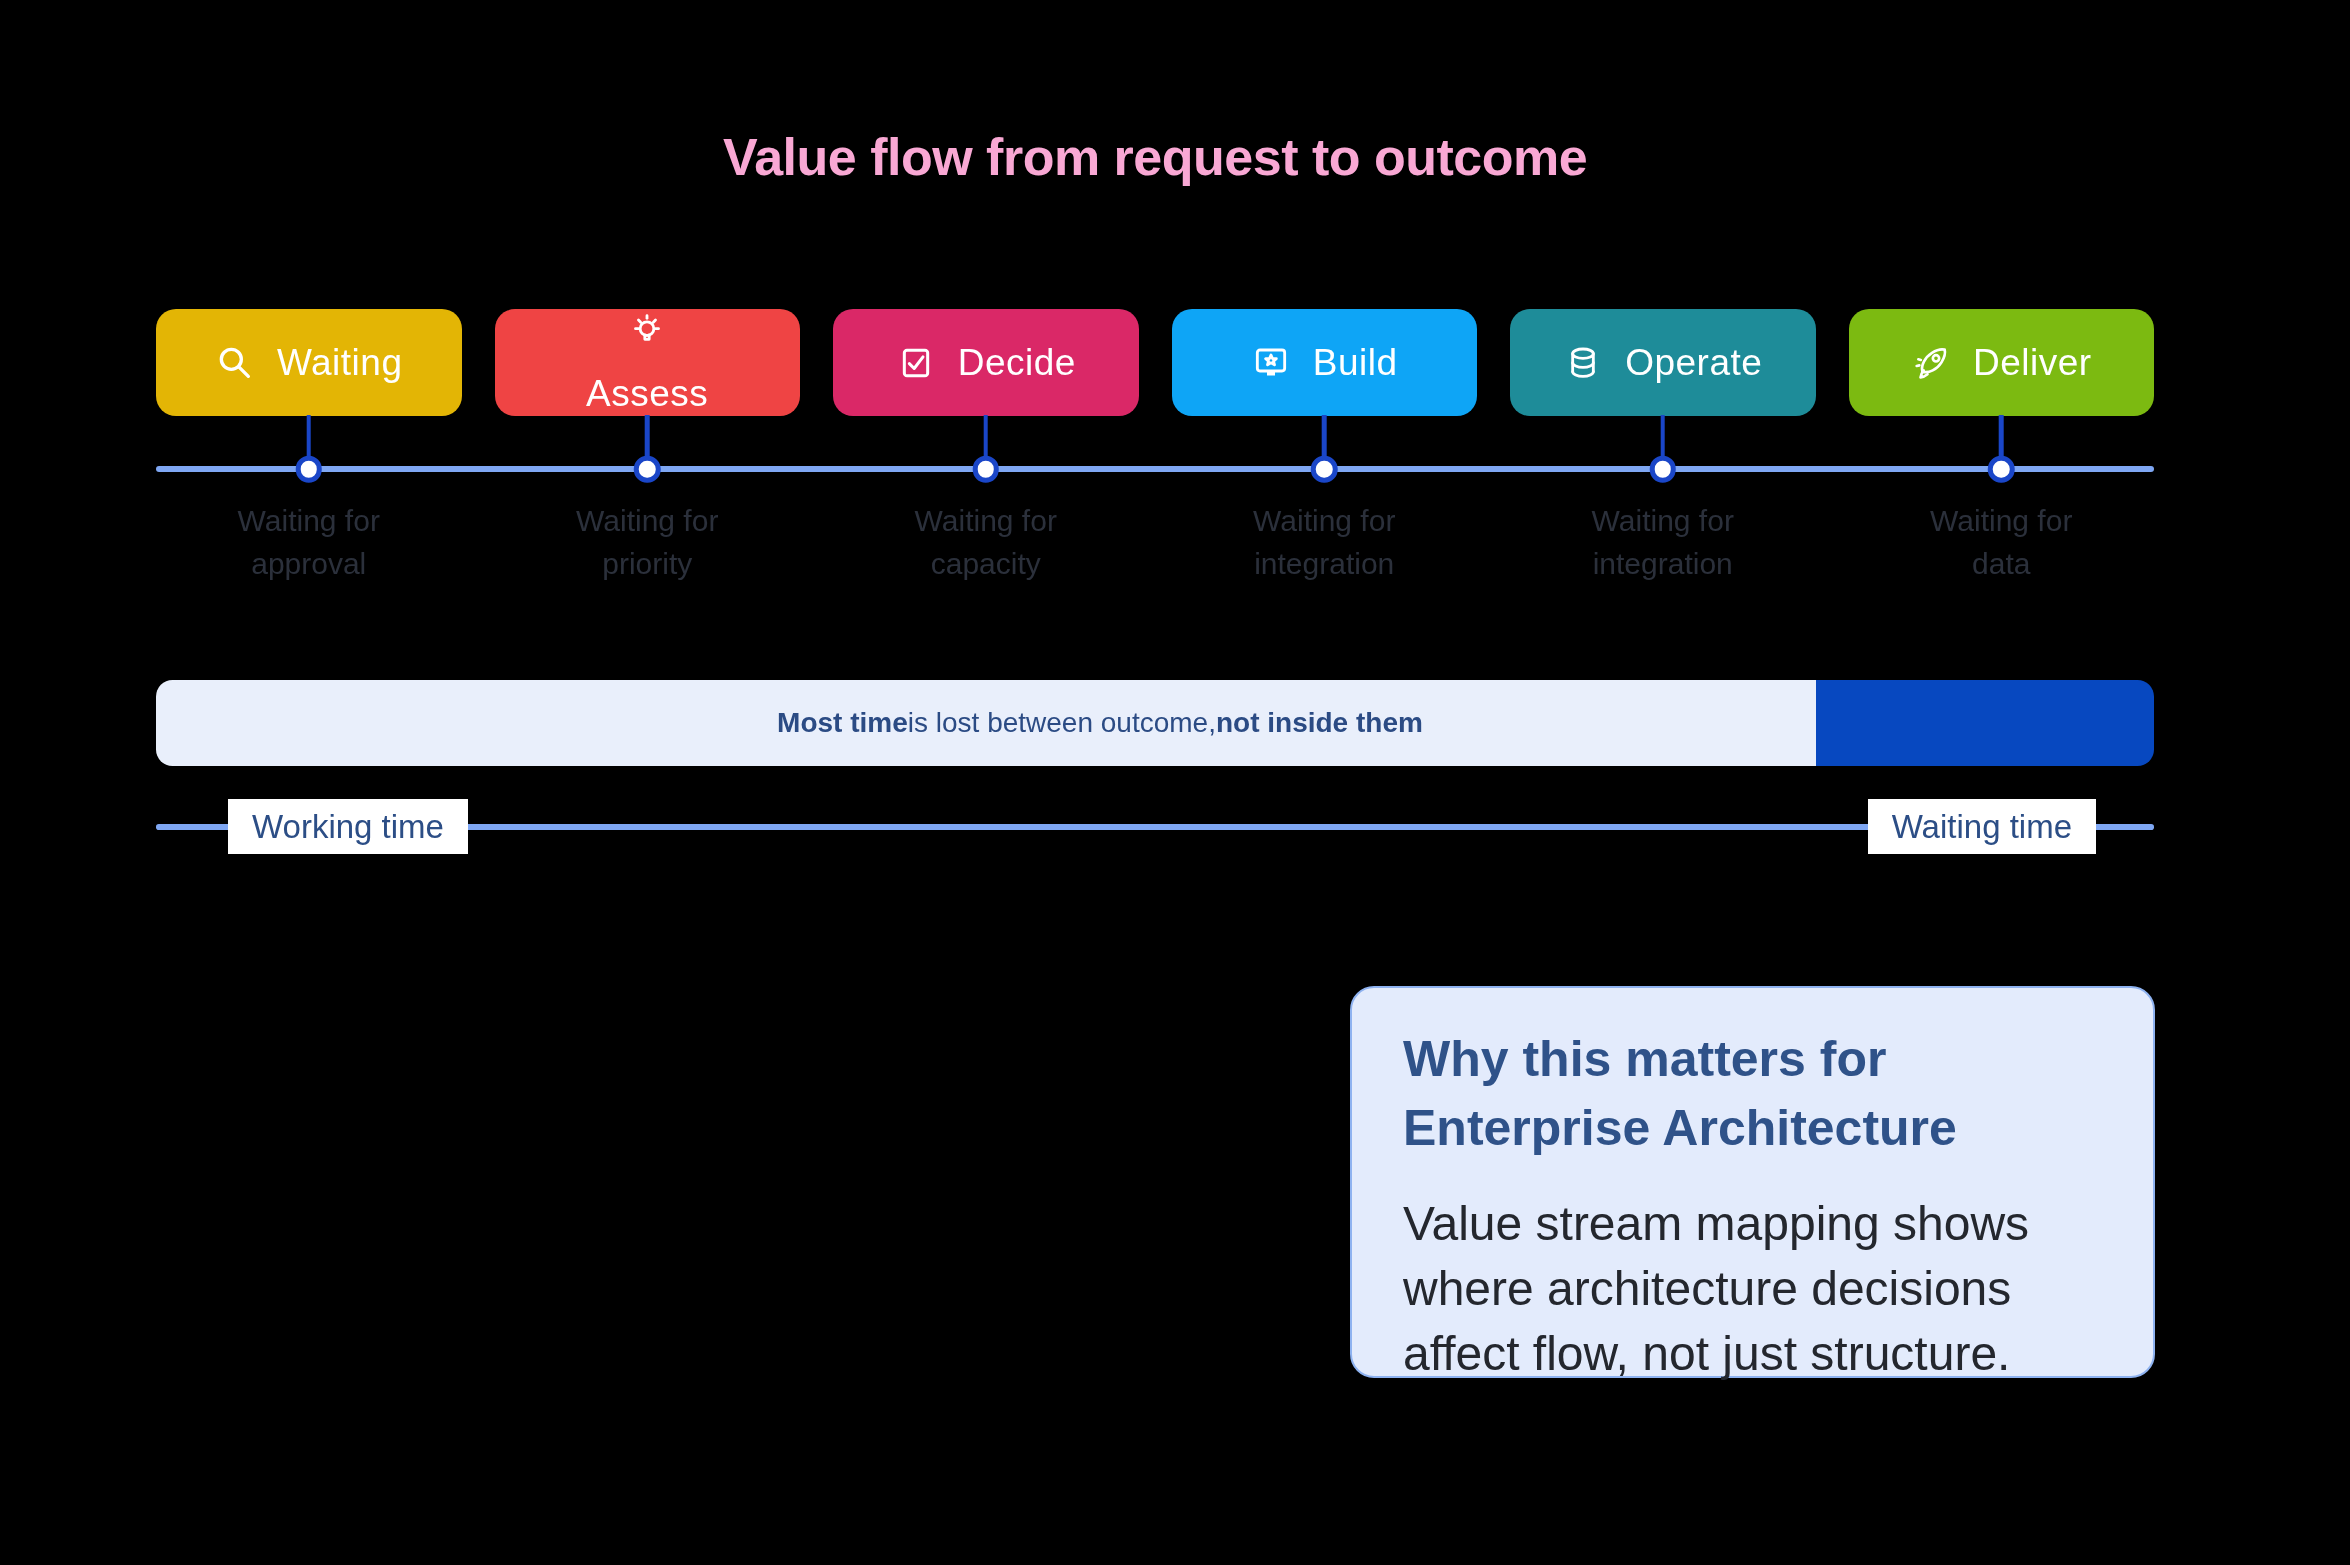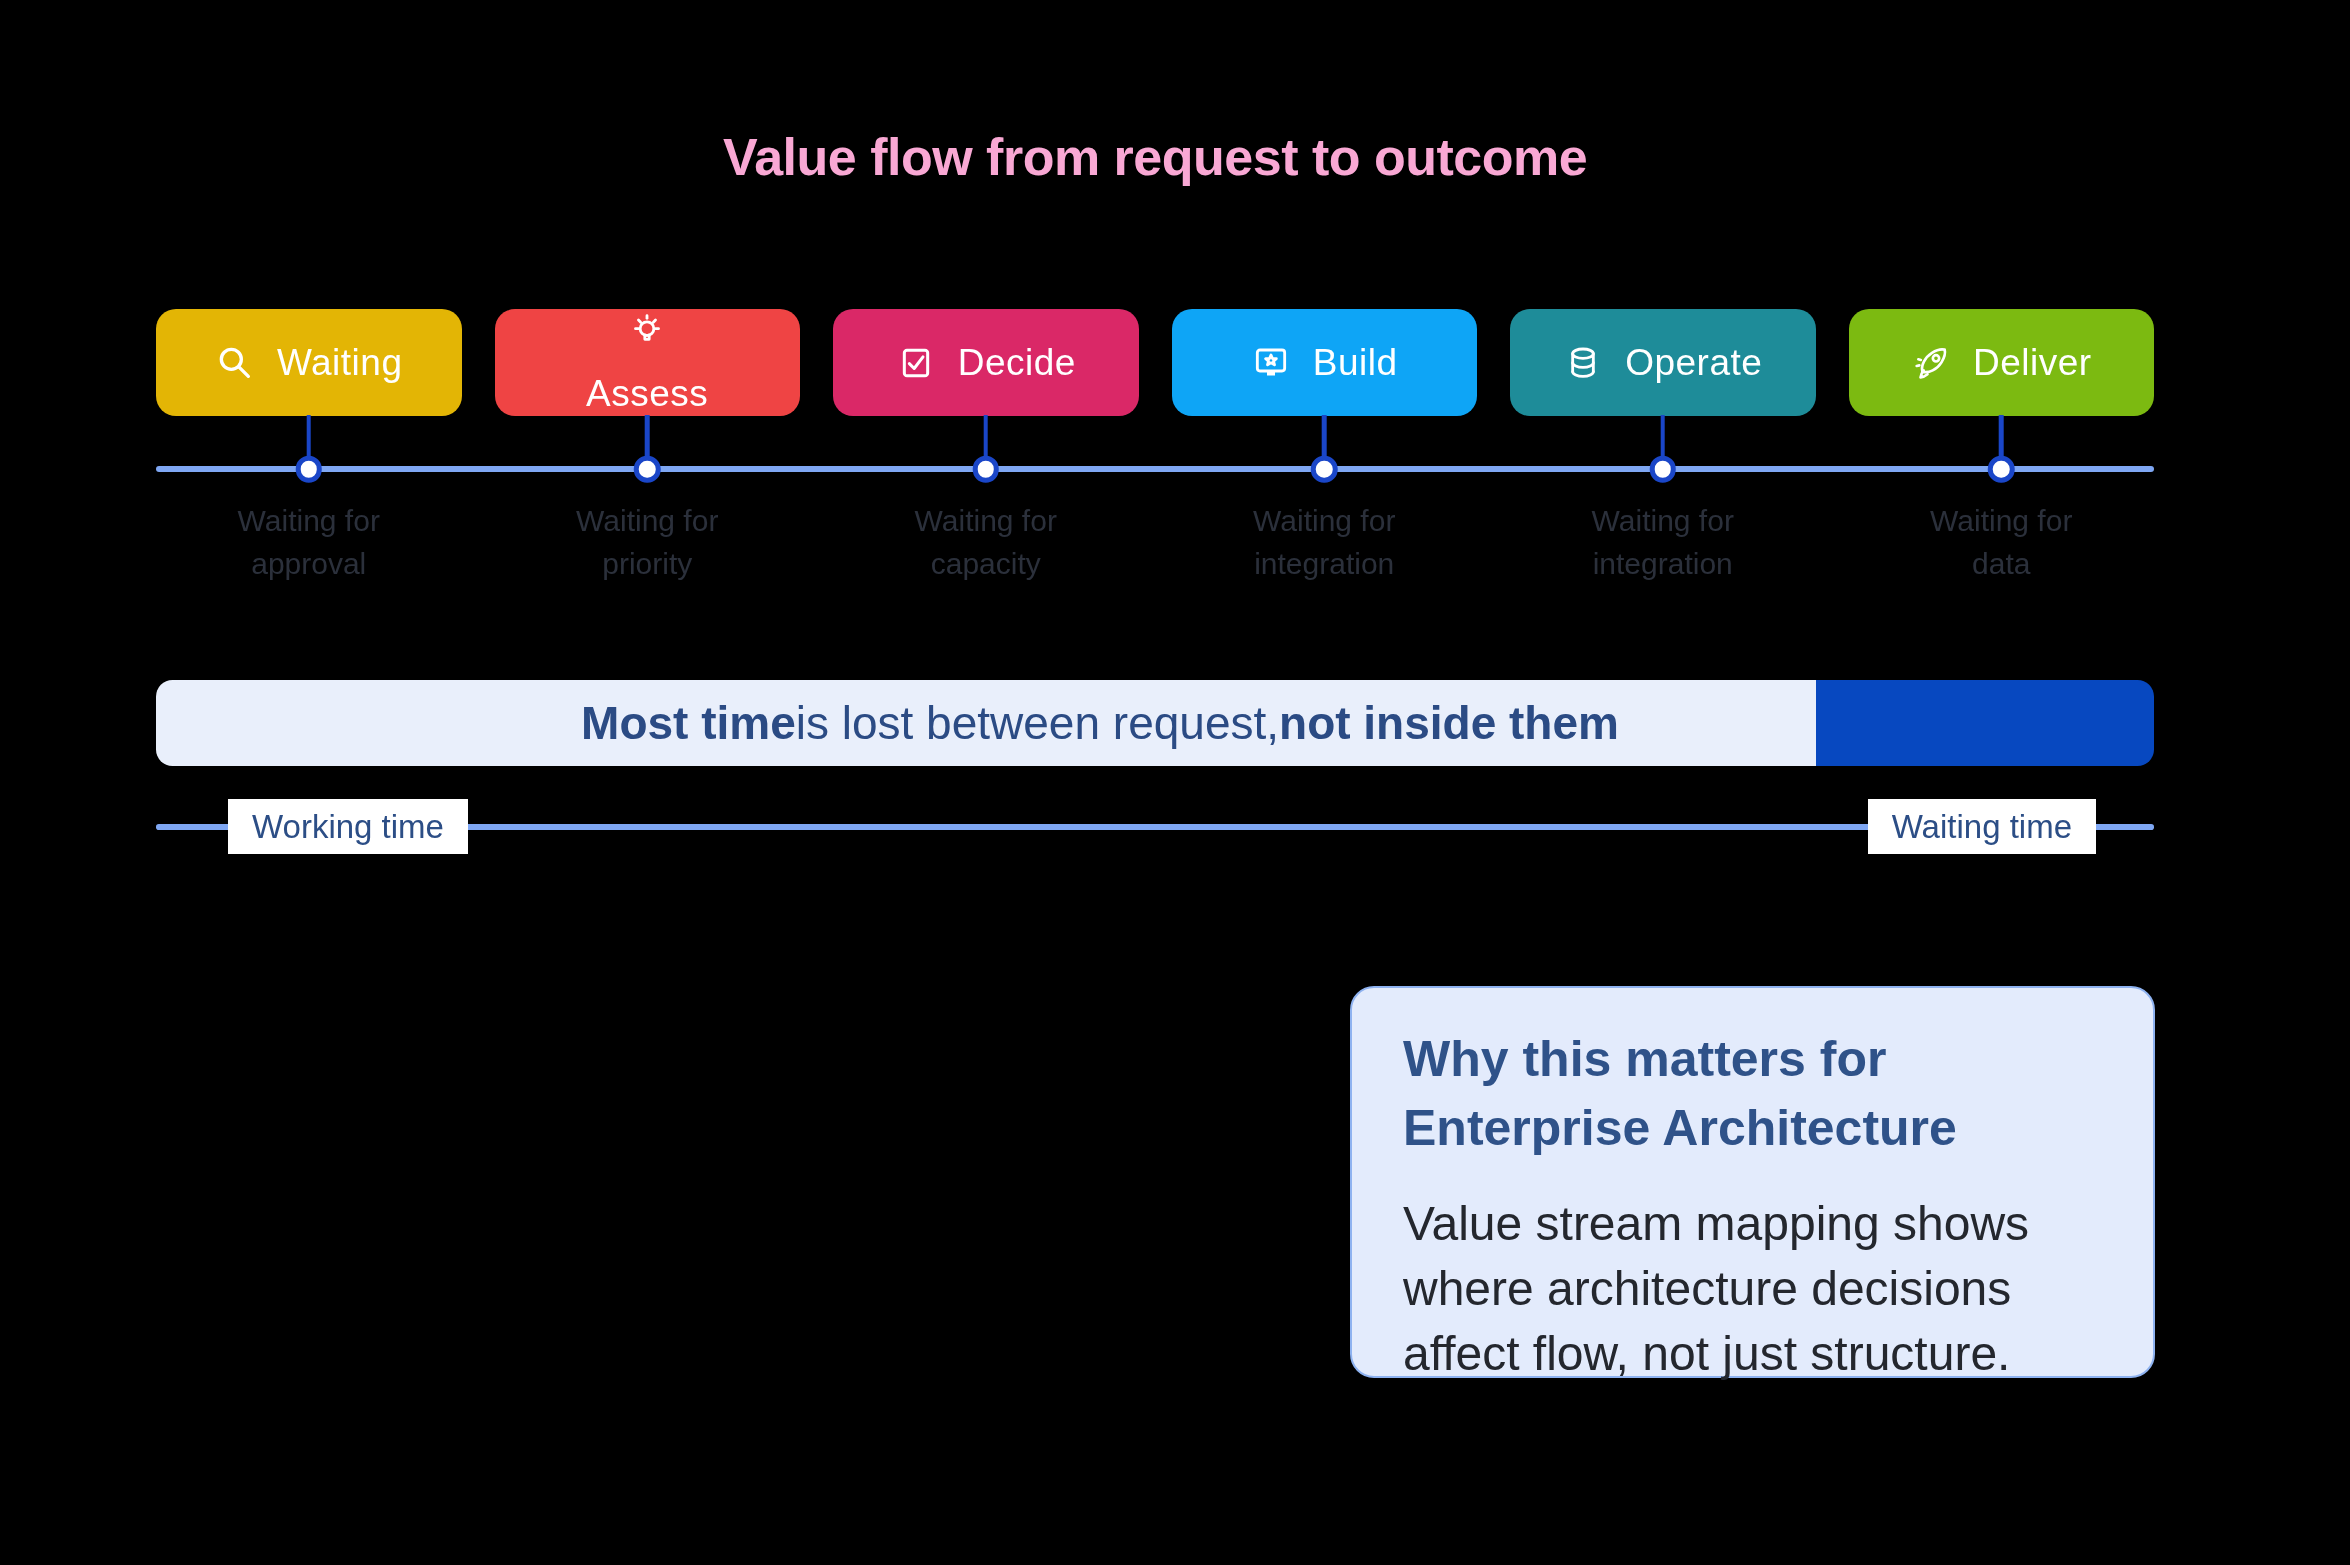--- a/index.html
+++ b/index.html
@@ -58,21 +58,21 @@
 
   
   .insight-bar {
     position: absolute; top: 680px; left: 0; width: 100%; height: 86px;
     border-radius: 16.5px; overflow: hidden; display: flex;
   }
   .bar-light { flex: 1; background: #E9EFFB; }
   .bar-dark { width: 16.9%; background: #0748C0; }
   .bar-text {
     position: absolute; inset: 0; display: flex; align-items: center;
-    justify-content: center; font-size: 46px; color: #2B4B84;
+    justify-content: center; font-size: 28px; color: #2B4B84;
     padding-right: 110px;
   }
   .bar-text .b { font-weight: bold; }
 
   
   .time-axis { position: absolute; top: 799px; left: 0; width: 100%; height: 55px; }
   .axis-line {
     position: absolute; left: 0; right: 0; top: 25px; height: 5.5px;
     background: #7FA7F3; border-radius: 2.8px;
   }
@@ -226,21 +226,21 @@
 integration</div>
       <div class="wait-label">Waiting for
 data</div>
     </div>
 
     <div class="insight-bar">
       <div class="bar-light"></div>
       <div class="bar-dark"></div>
       <div class="bar-text">
         <span class="b">Most time</span>
-          <span> is lost between request, </span>
+          <span> is lost between outcome, </span>
           <span class="b">not inside them</span>
       </div>
     </div>
 
     <div class="time-axis">
       <div class="axis-line"></div>
       <div class="time-chip chip-working">Working time</div>
       <div class="time-chip chip-waiting">Waiting time</div>
     </div>
 

